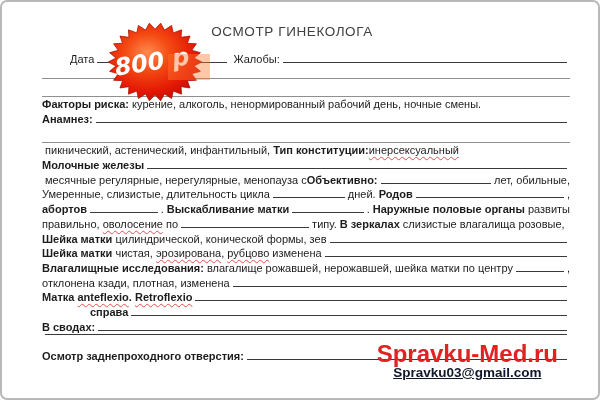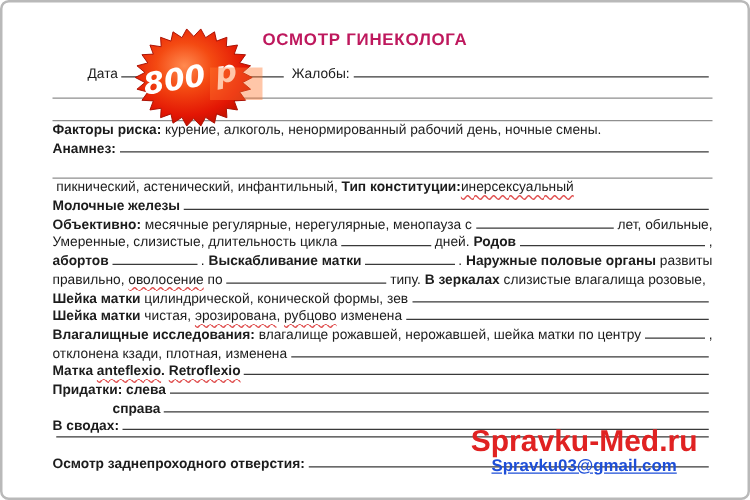--- a/index.html
+++ b/index.html
@@ -10,22 +10,22 @@
     background:#fff;
     border:2px solid #b9b9b9;
     border-radius:7px;
     overflow:hidden;
     font-family:"Liberation Sans","DejaVu Sans",sans-serif;
     color:#1c1c1c;
   }
   .title{
     position:absolute;top:22px;left:0;right:16px;
     text-align:center;
-    font-size:13.5px;font-weight:700;letter-spacing:.6px;
-    color:#be185d;
+    font-size:13.5px;font-weight:400;letter-spacing:.6px;
+    color:#404040;
   }
   #form-rows{
     position:absolute;top:48px;left:40px;right:28px;
   }
   .row{
     display:flex;align-items:baseline;
     height:14.7px;line-height:14.7px;
     font-size:11px;
     white-space:pre;
   }
@@ -65,50 +65,49 @@
   .watermark{
     position:absolute;top:340px;right:40px;
     text-align:center;z-index:4;
   }
   .wm-site{
     font-size:24px;line-height:23px;font-weight:600;
     color:#e02222;
   }
   .wm-email{
     font-size:13.5px;line-height:16px;font-weight:600;
-    color:#1d4ed8;
+    color:#0f172a;
     text-decoration:underline;
   }
 </style>
 </head>
 <body>
 
 <div class="page">
 
   <div class="title">ОСМОТР ГИНЕКОЛОГА</div>
 
   <div id="form-rows">
       <div class="row"><span class="tx">Дата</span><span class="blank" style="width: 130px;"></span><span class="tx"> Жалобы:</span><span class="blank fill"></span></div>
       <div class="row rule"></div>
       <div class="row rule"></div>
       <div class="row"><span class="tx b">Факторы риска:</span><span class="tx"> курение, алкоголь, ненормированный рабочий день, ночные смены.</span></div>
       <div class="row"><span class="tx b">Анамнез:</span><span class="blank fill"></span></div>
       <div class="row rule"></div>
       <div class="row"><span class="tx"> пикнический, астенический, инфантильный, </span><span class="tx b">Тип конституции:</span><span class="tx sq">инерсексуальный</span></div>
       <div class="row"><span class="tx b">Молочные железы</span><span class="blank fill"></span></div>
-      <div class="row"><span class="tx b">Объективно:</span><span class="tx"> месячные регулярные, нерегулярные, менопауза с</span><span class="blank" style="width: 148px;"></span><span class="tx">лет, обильные,</span></div>
+      <div class="row"><span class="tx"> месячные регулярные, нерегулярные, менопауза с</span><span class="tx b">Объективно:</span><span class="blank" style="width: 148px;"></span><span class="tx">лет, обильные,</span></div>
       <div class="row"><span class="tx">Умеренные, слизистые, длительность цикла</span><span class="blank" style="width: 72px;"></span><span class="tx">дней. </span><span class="tx b">Родов</span><span class="blank fill"></span><span class="tx">,</span></div>
       <div class="row"><span class="tx b">абортов</span><span class="blank" style="width: 72px;"></span><span class="tx">. </span><span class="tx b">Выскабливание матки</span><span class="blank" style="width: 76px;"></span><span class="tx">. </span><span class="tx b">Наружные половые органы</span><span class="tx"> развиты</span></div>
       <div class="row"><span class="tx">правильно, </span><span class="tx sq">оволосение</span><span class="tx"> по</span><span class="blank" style="width: 128px;"></span><span class="tx">типу. </span><span class="tx b">В зеркалах</span><span class="tx"> слизистые влагалища розовые,</span></div>
       <div class="row"><span class="tx b">Шейка матки</span><span class="tx"> цилиндрической, конической формы, зев</span><span class="blank fill"></span></div>
       <div class="row"><span class="tx b">Шейка матки</span><span class="tx"> чистая, </span><span class="tx sq">эрозирована</span><span class="tx">, </span><span class="tx sq">рубцово</span><span class="tx"> изменена</span><span class="blank fill"></span></div>
       <div class="row"><span class="tx b">Влагалищные исследования:</span><span class="tx"> влагалище рожавшей, нерожавшей, шейка матки по центру</span><span class="blank fill"></span><span class="tx">,</span></div>
       <div class="row"><span class="tx">отклонена кзади, плотная, изменена</span><span class="blank fill"></span></div>
       <div class="row"><span class="tx b">Матка </span><span class="tx b sq">anteflexio</span><span class="tx b">. </span><span class="tx b sq">Retroflexio</span><span class="blank fill"></span></div>
-      <div class="row"><span class="tx b">Придатки: слева</span><span class="blank fill"></span></div>
       <div class="row"><span class="indent" style="width: 48px;"></span><span class="tx b">справа</span><span class="blank fill"></span></div>
       <div class="row"><span class="tx b">В сводах:</span><span class="blank fill"></span></div>
       <div class="row"><span class="blank fill"></span></div>
       <div class="row"><span class="tx b">Осмотр заднепроходного отверстия:</span><span class="blank fill"></span></div>
     </div>
 
   <div class="badge">
     <svg viewBox="0 0 100 88">
       <defs>
         <radialGradient id="badgeGrad" cx="42%" cy="38%" r="68%">

